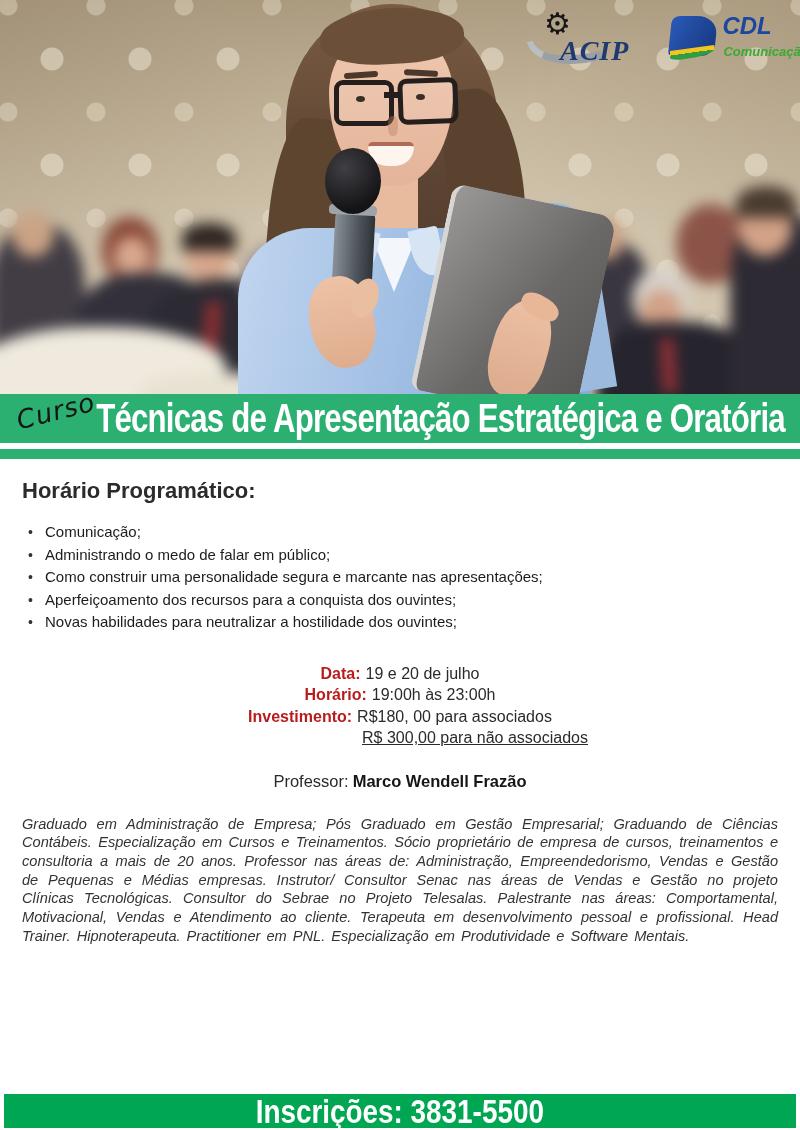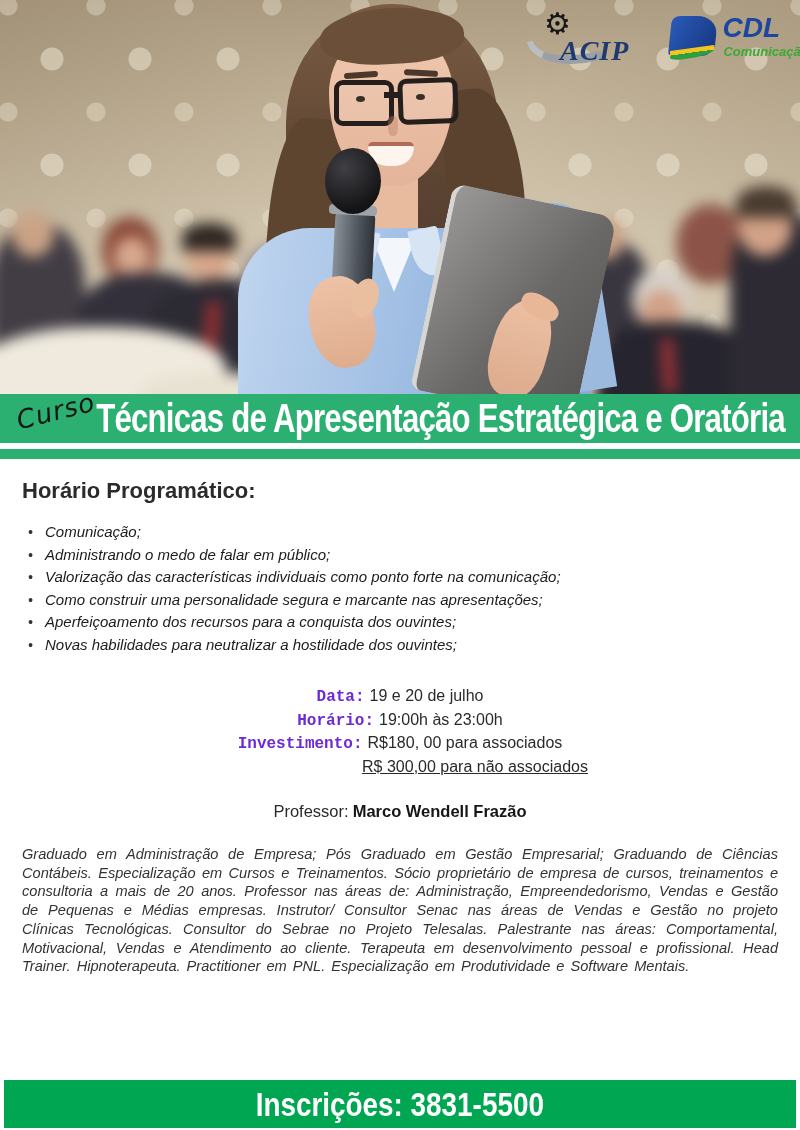--- a/index.html
+++ b/index.html
@@ -41,21 +41,21 @@
   .acip-text { position:absolute; left:32px; top:24px; font-family:"Liberation Serif", serif;
     font-style:italic; font-weight:bold; font-size:28px; color:#1e3a70; letter-spacing:1px; }
   .logo-cdl { position:relative; width:120px; height:62px; }
   .cdl-flag { position:absolute; left:0; top:6px; width:46px; height:40px;
     background:linear-gradient(115deg,#2a5ab8,#16377f); border-radius:18% 45% 30% 10%;
     transform:skewX(-6deg); }
   .cdl-flag::after { content:""; position:absolute; left:2px; bottom:-2px; width:44px; height:10px;
     background:linear-gradient(180deg,#f3c520 0 45%, #2f9e3f 45% 100%);
     border-radius:0 0 60% 30%; transform:rotate(-8deg); }
   .cdl-text { position:absolute; left:52px; top:2px; font-weight:bold; font-style:italic;
-    font-size:28px; color:#1b47a0; letter-spacing:0; }
+    font-size:24px; color:#1b47a0; letter-spacing:0; }
   .cdl-sub { position:absolute; left:53px; top:34px; font-weight:bold; font-style:italic;
     font-size:13px; color:#3aa935; }
 
   
   .band-title { position:absolute; left:0; top:394px; width:800px; height:49px; background:#2bb072; }
   .curso {
     position:absolute; left:16px; top:2px; transform:rotate(-14deg);
     font-family:"DejaVu Sans", sans-serif; font-style:italic;
     font-size:26px; color:#161616; letter-spacing:1px;
   }
@@ -64,38 +64,38 @@
     display:flex; align-items:center; justify-content:center; }
   .title-text {
     display:inline-block; white-space:nowrap; transform:scaleX(.78);
     font-weight:bold; font-size:40px; color:#ffffff; letter-spacing:-1px;
   }
   .band-thin { position:absolute; left:0; top:449px; width:800px; height:10px; background:#2bb072; }
 
   
   .content { position:absolute; left:0; top:459px; width:800px; color:#1f1f1f; }
   .content h2 { margin:19px 0 0 22px; font-size:22px; font-weight:bold; color:#2b2b2b; }
-  .topics { list-style:none; margin:17px 12px 0 0; padding:0;font-style:italic; }
+  .topics { list-style:none; margin:17px 12px 0 0; padding:0; }
   .topics li { position:relative; margin-left:28px; padding-left:17px; margin-right:30px;
     font-size:15px; line-height:22.5px; color:#1c1c1c; }
   .topics li::before { content:"•"; position:absolute; left:0; top:0; font-size:14px; color:#333; }
 
   .details { margin-top:29px; text-align:center; font-size:16px; line-height:21.5px; color:#2a2a2a; }
-  .detail-row b { color:#6d28d9; margin-right:5px;font-family:Liberation Mono, monospace; }
+  .detail-row b { color:#b91c1c; margin-right:5px; }
   .detail-row b:empty { margin:0; }
   .detail-row:last-child { margin-left:150px;text-decoration:underline; }
 
   .instructor { margin-top:23px; text-align:center; font-size:16.5px; color:#2a2a2a; }
   .instructor b { color:#161616; margin-left:4px; }
 
   .bio { margin:24px 22px 0 22px; text-align:justify; font-style:italic;
     font-size:14.6px; line-height:18.7px; color:#333333; word-spacing:2px; }
 
   
-  .footer { position:absolute; left:4px; right:4px; bottom:2px; height:48px; background:#00a651;
+  .footer { position:absolute; left:4px; right:4px; bottom:2px; height:34px; background:#00a651;
     display:flex; align-items:center; justify-content:center; }
   .footer-text { display:inline-block; transform:scaleX(.82); white-space:nowrap;
     font-weight:bold; font-size:34px; color:#ffffff; letter-spacing:0; }
 </style>
 </head>
 <body>
 
 <div class="poster">
 
   <div class="photo">
@@ -180,21 +180,20 @@
     </div>
   </div>
   <div class="band-thin"></div>
 
   <div class="content">
     <h2>Horário Programático:</h2>
 
     <ul class="topics">
         <li>Comunicação;</li>
         <li>Administrando o medo de falar em público;</li>
-        <li>Valorização das características individuais como ponto forte na comunicação;</li>
         <li>Como construir uma personalidade segura e marcante nas apresentações;</li>
         <li>Aperfeiçoamento dos recursos para a conquista dos ouvintes;</li>
         <li>Novas habilidades para neutralizar a hostilidade dos ouvintes;</li>
       </ul>
 
     <div class="details">
         <div class="detail-row"><b>Data:</b><span>19 e 20 de julho</span></div>
         <div class="detail-row"><b>Horário:</b><span>19:00h às 23:00h</span></div>
         <div class="detail-row"><b>Investimento:</b><span>R$180, 00 para associados</span></div>
         <div class="detail-row"><b></b><span>R$ 300,00 para não associados</span></div>

